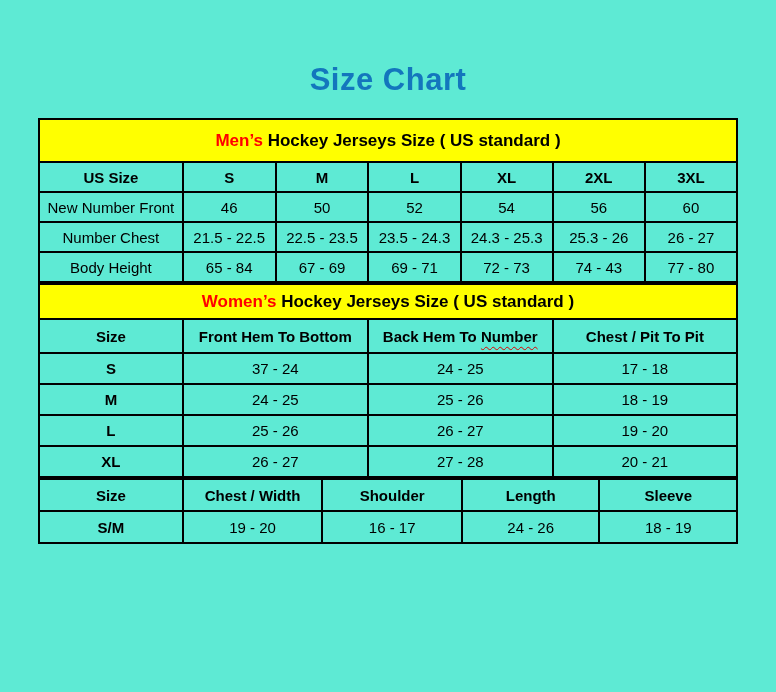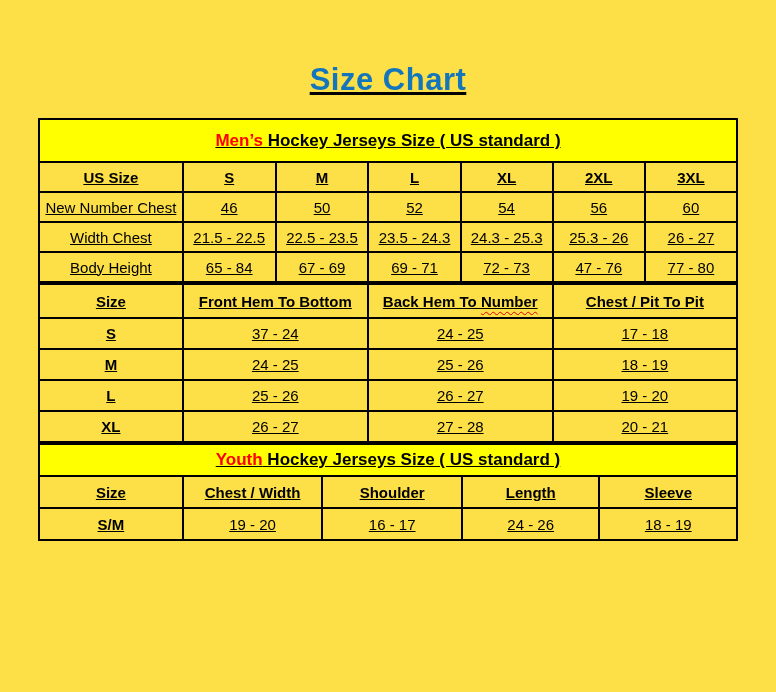--- a/index.html
+++ b/index.html
@@ -6,23 +6,22 @@
     margin: 0;
     padding: 0;
     background: #ffffff;
     font-family: "Liberation Sans", sans-serif;
     color: #000000;
   }
   .page {
     position: relative;
     width: 776px;
     height: 692px;
-    background: #fde047;
+    background: #5eead4;
     overflow: hidden;
-    text-decoration: underline;
   }
   .page-title {
     margin: 0;
     padding-top: 62px;
     padding-bottom: 20px;
     text-align: center;
     font-size: 31px;
     font-weight: bold;
     letter-spacing: 0.5px;
     color: var(--title-blue, #1376BD);
@@ -113,51 +112,54 @@
               <th>S</th>
               <th>M</th>
               <th>L</th>
               <th>XL</th>
               <th>2XL</th>
               <th>3XL</th>
             </tr>
           </thead>
           <tbody>
             <tr>
-              <td class="row-label">New Number Chest</td>
+              <td class="row-label">New Number Front</td>
               <td>46</td>
               <td>50</td>
               <td>52</td>
               <td>54</td>
               <td>56</td>
               <td>60</td>
             </tr>
             <tr>
-              <td class="row-label">Width Chest</td>
+              <td class="row-label">Number Chest</td>
               <td>21.5 - 22.5</td>
               <td>22.5 - 23.5</td>
               <td>23.5 - 24.3</td>
               <td>24.3 - 25.3</td>
               <td>25.3 - 26</td>
               <td>26 - 27</td>
             </tr>
             <tr>
               <td class="row-label">Body Height</td>
               <td>65 - 84</td>
               <td>67 - 69</td>
               <td>69 - 71</td>
               <td>72 - 73</td>
-              <td>47 - 76</td>
+              <td>74 - 43</td>
               <td>77 - 80</td>
             </tr>
           </tbody>
         </table>
     </section>
 
     <section>
+      <div class="banner banner-womens">
+        <span class="hl">Women’s</span><span> Hockey Jerseys Size ( US standard )</span>
+      </div>
       <table class="size-table t-womens">
           <colgroup>
             <col style="width: 20.6%;">
             <col style="width: 26.5%;">
             <col style="width: 26.5%;">
             <col style="width: 26.4%;">
           </colgroup>
           <thead>
             <tr>
               <th>Size</th>
@@ -189,23 +191,20 @@
               <td class="row-label">XL</td>
               <td>26 - 27</td>
               <td>27 - 28</td>
               <td>20 - 21</td>
             </tr>
           </tbody>
         </table>
     </section>
 
     <section>
-      <div class="banner banner-youth">
-        <span class="hl">Youth</span><span> Hockey Jerseys Size ( US standard )</span>
-      </div>
       <table class="size-table t-youth">
           <colgroup>
             <col style="width: 20.6%;">
             <col style="width: 20%;">
             <col style="width: 20%;">
             <col style="width: 19.7%;">
             <col style="width: 19.7%;">
           </colgroup>
           <thead>
             <tr>

